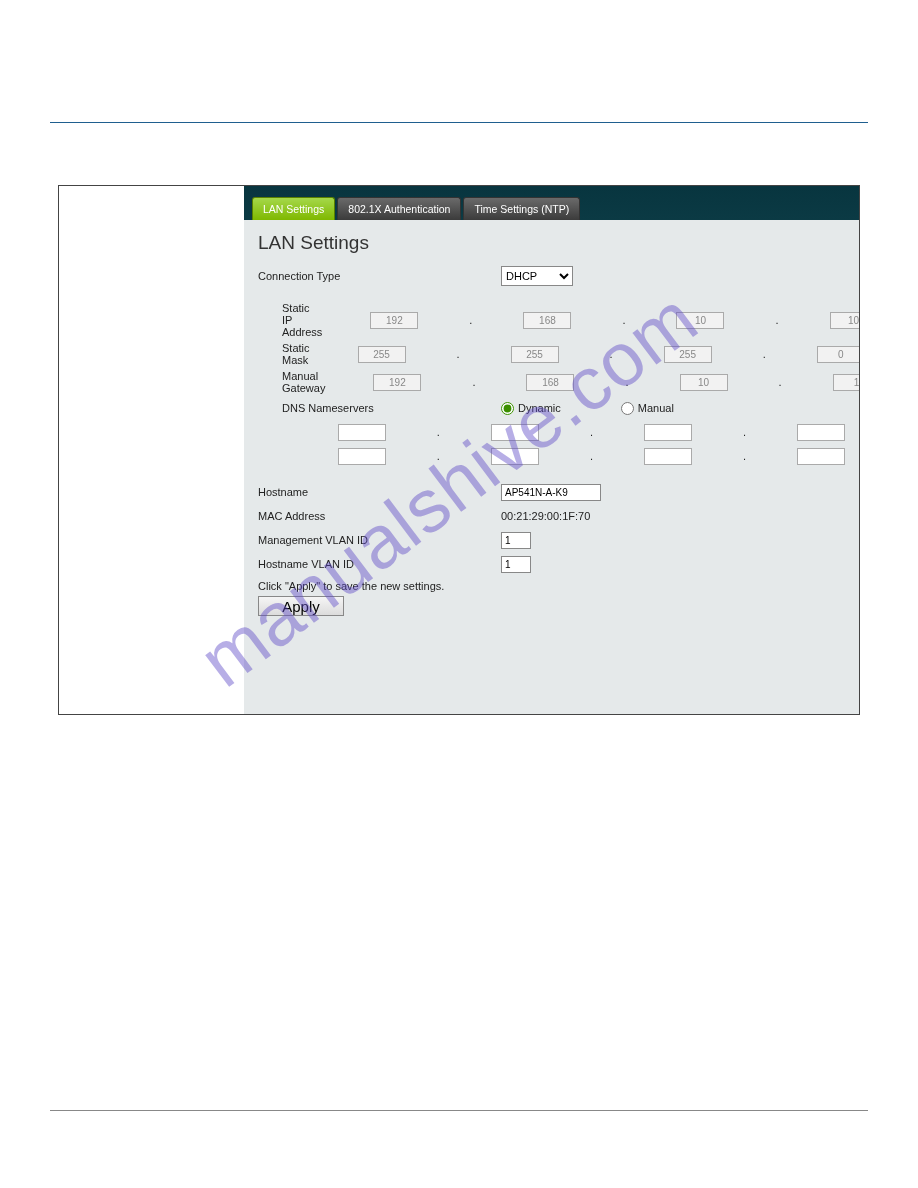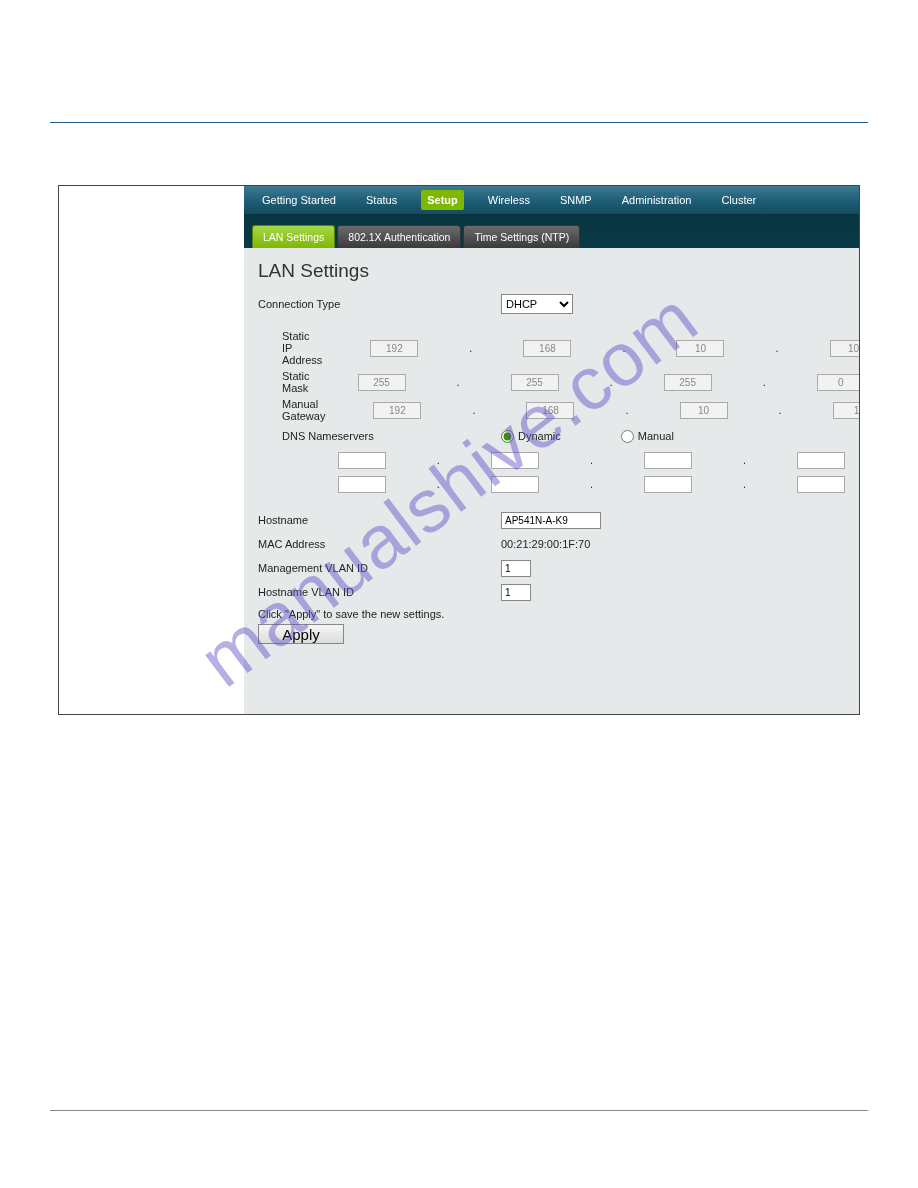--- a/index.html
+++ b/index.html
@@ -207,29 +207,20 @@
 <body>
 
 <div class="left-accent"></div>
 <div class="page-border-top"></div>
 <div class="page-border-bottom"></div>
 
 <div class="screenshot-frame">
   <div class="sidebar-space"></div>
   <div class="main-area">
 
-    <div class="nav-bar">
-      <div class="nav-item">Getting Started</div>
-      <div class="nav-item">Status</div>
-      <div class="nav-item active">Setup</div>
-      <div class="nav-item">Wireless</div>
-      <div class="nav-item">SNMP</div>
-      <div class="nav-item">Administration</div>
-      <div class="nav-item">Cluster</div>
-    </div>
 
     <div class="sub-nav">
       <div class="sub-tab active">LAN Settings</div>
       <div class="sub-tab">802.1X Authentication</div>
       <div class="sub-tab">Time Settings (NTP)</div>
     </div>
 
     <div class="content">
       <h2 class="page-title">LAN Settings</h2>
 

